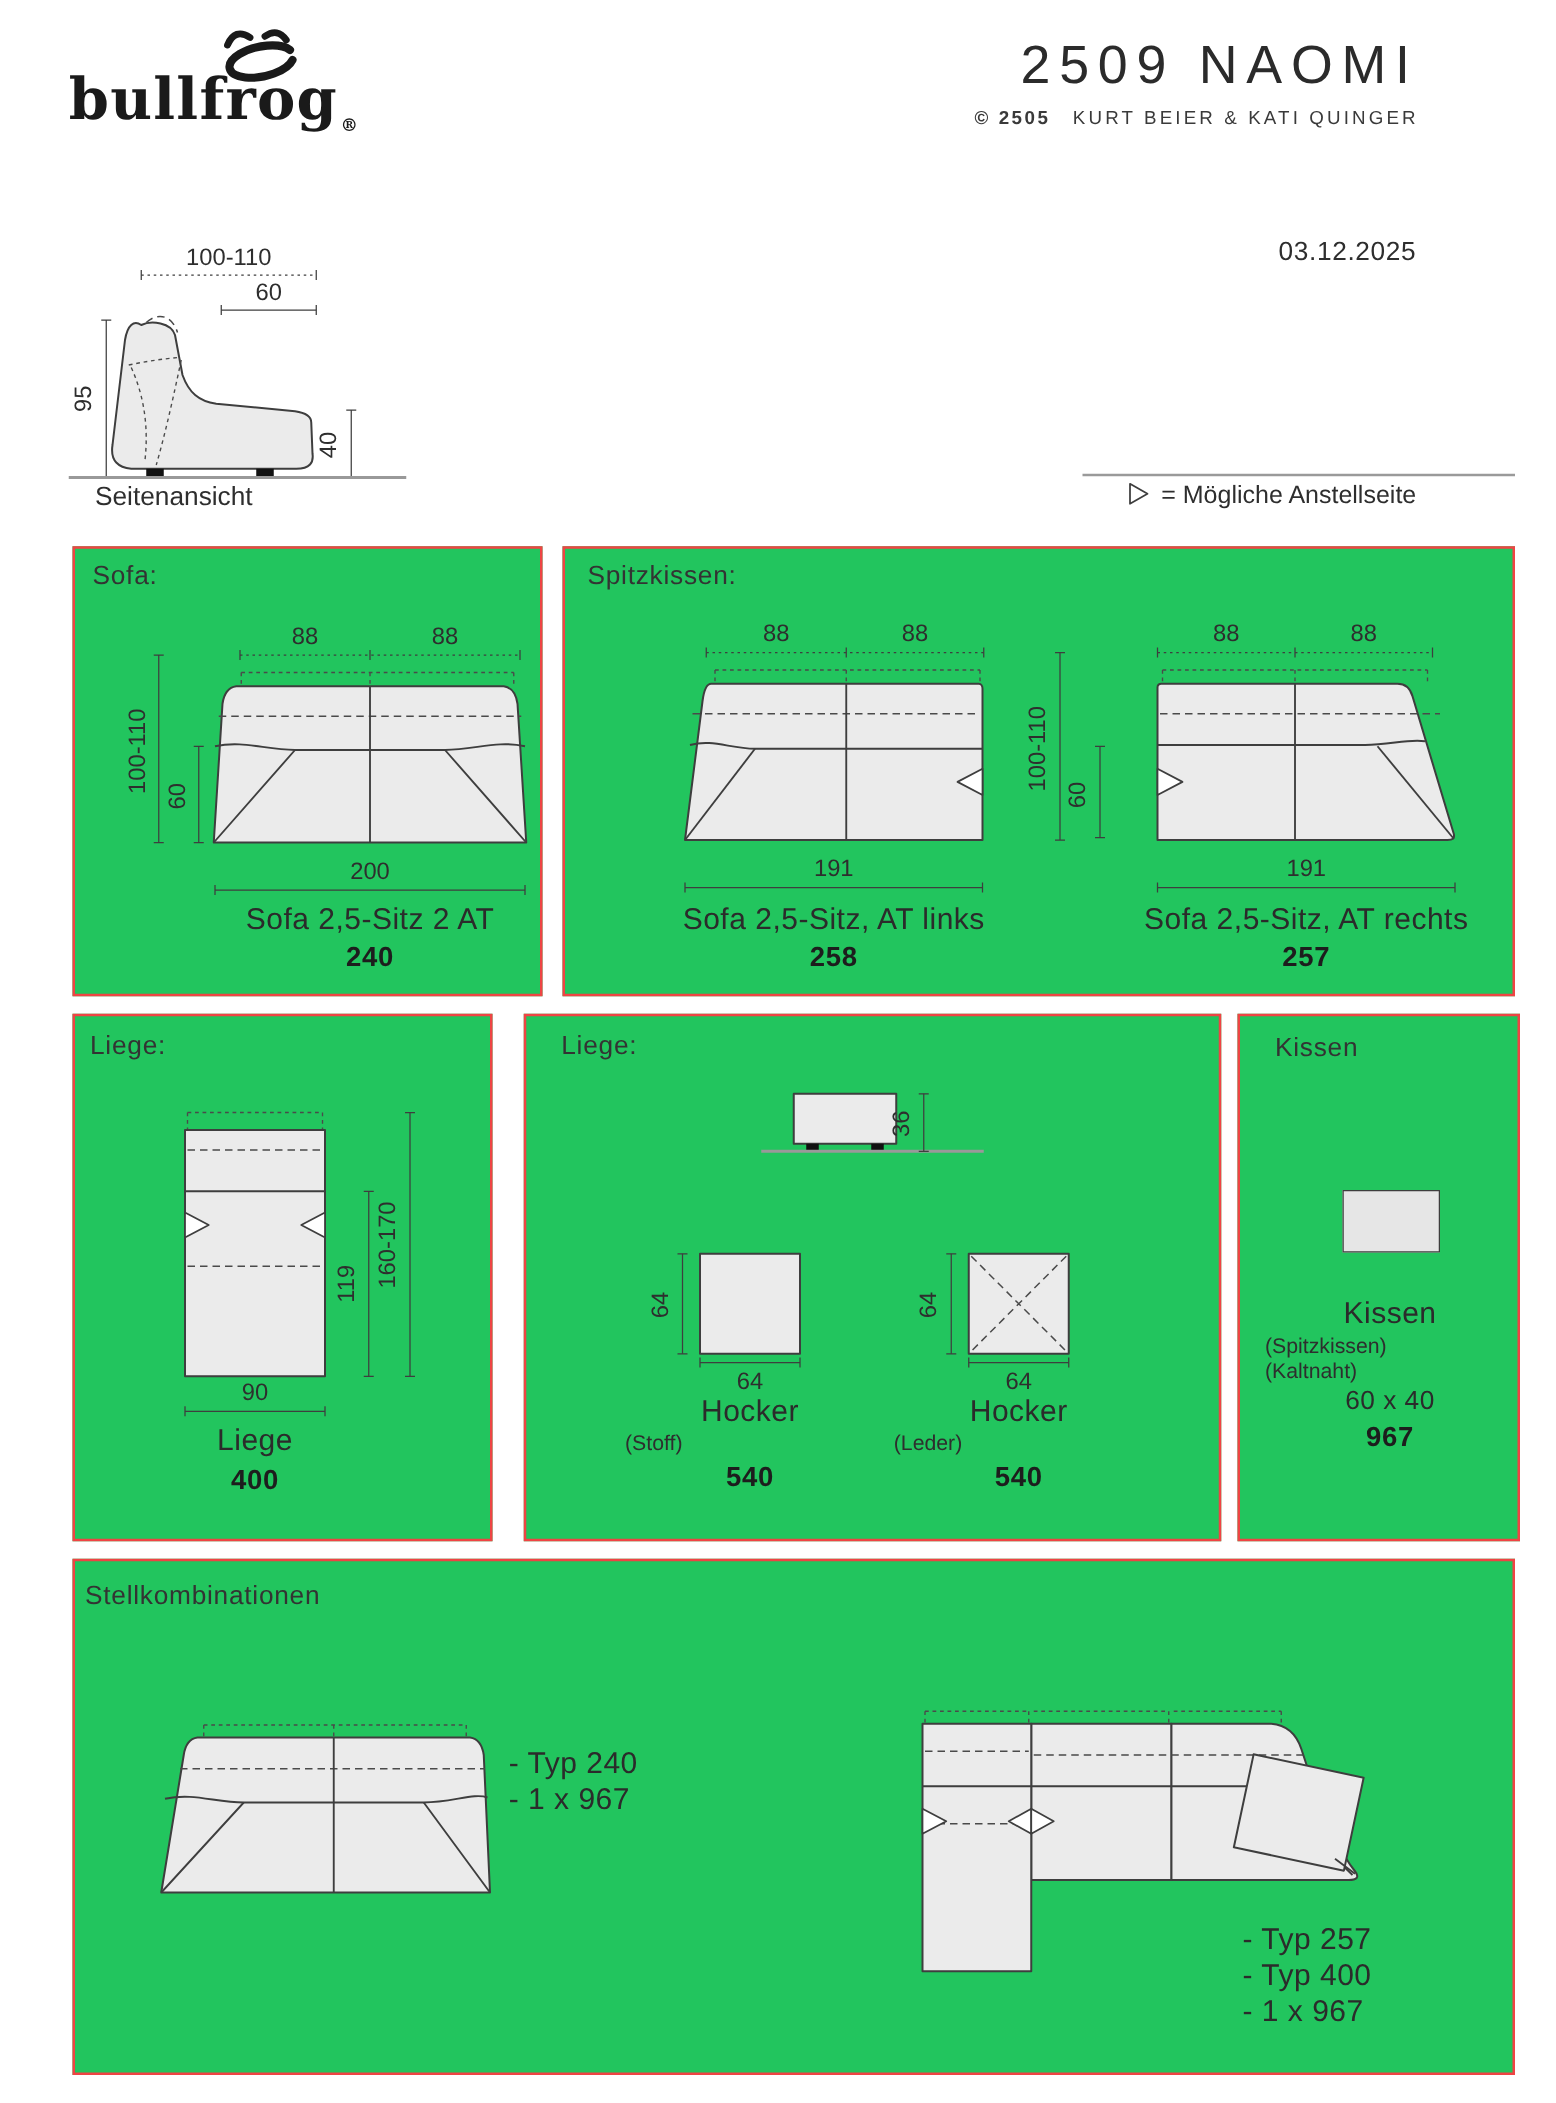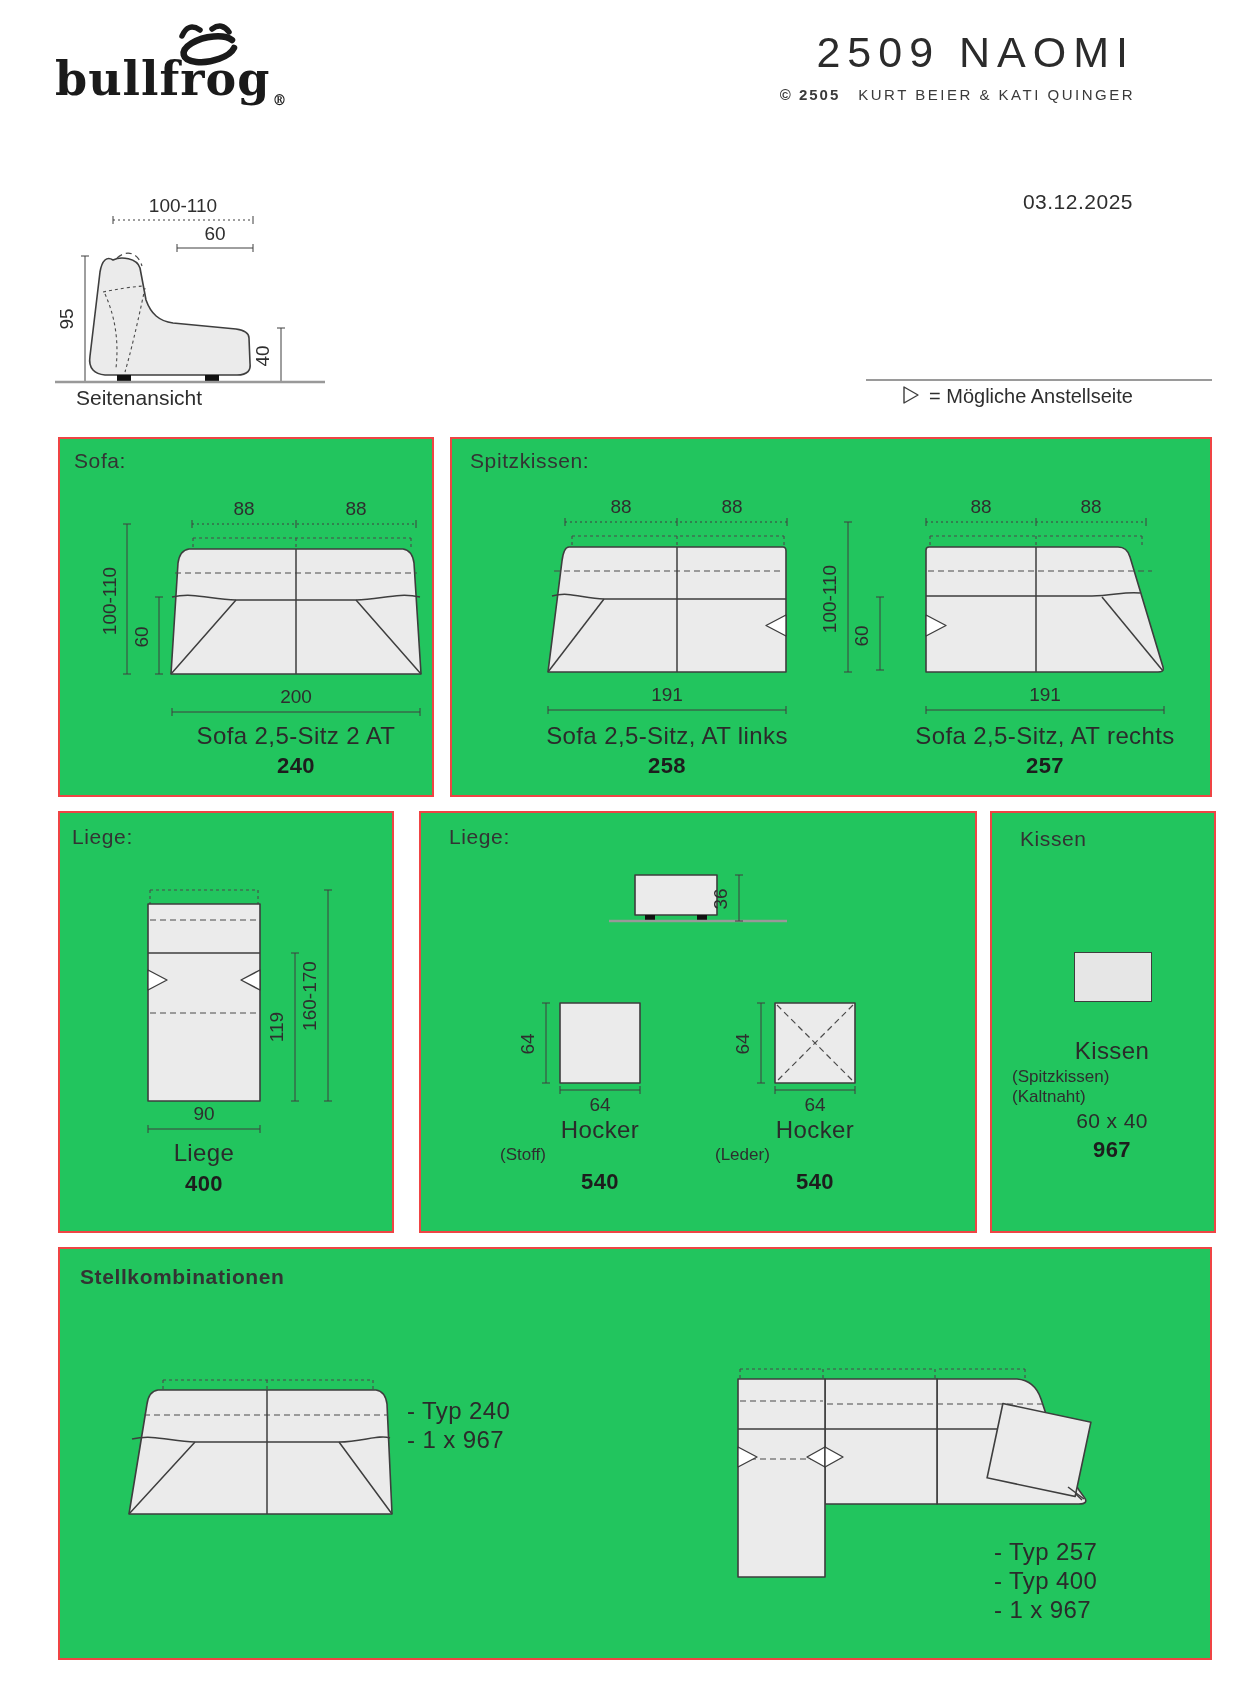--- a/index.html
+++ b/index.html
@@ -223,21 +223,21 @@
     <div class="box-label" style="left:28px;top:14px;">Kissen</div>
     <div class="kissen-rect" style="left:82px;top:139px;width:76px;height:48px;"></div>
     <div class="cap" style="left:20px;top:224px;width:200px;">Kissen</div>
     <div class="variant" style="left:20px;top:254px;width:200px;">(Spitzkissen)</div>
     <div class="variant" style="left:20px;top:274px;width:200px;">(Kaltnaht)</div>
     <div class="cap" style="left:20px;top:296px;width:200px;font-size:21px;">60 x 40</div>
     <div class="code" style="left:20px;top:324px;width:200px;">967</div>
   </div>
 
   <div class="box" style="left:58px;top:1247px;width:1150px;height:409px;">
-    <div class="box-label" style="left:20px;top:16px;font-weight:bold;">Stellkombinationen</div>
+    <div class="box-label" style="left:8px;top:16px;">Stellkombinationen</div>
     <svg style="left:0;top:0;" width="1150" height="409" viewBox="0 0 1150 409">
 
       <path class="dashs" d="M103,131 H313 M103,131 V141 M207,131 V141 M313,131 V141"></path>
       <path class="fillsh" d="M98,141 L316,141 C323,142 326,148 327,155 L332,265 L69,265 L87,155 C88,148 91,142 98,141 Z"></path>
       <path class="dash" d="M84,166 H328"></path>
       <path class="ln" d="M72,190 C95,185 112,193 135,193 L279,193 C302,193 319,185 330,189"></path>
       <path class="ln" d="M207,141 V265"></path>
       <path class="ln" d="M135,193 L69,265 M279,193 L332,265"></path>
 
       <path class="dashs" d="M680,120 H763 M680,120 V130 M763,120 V130"></path>

